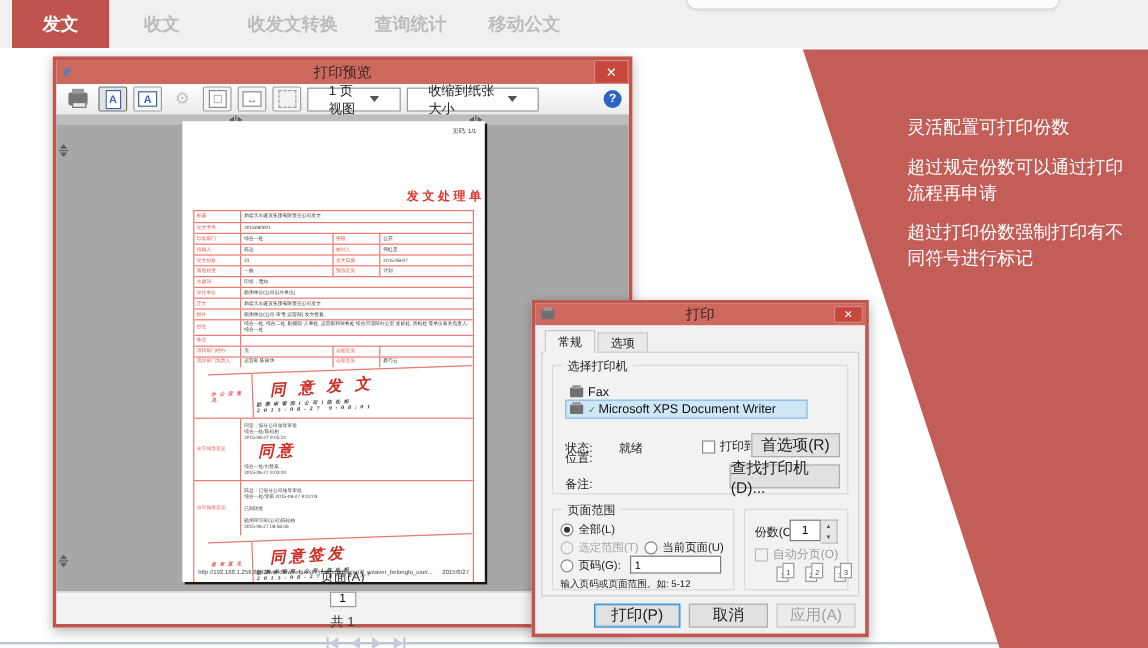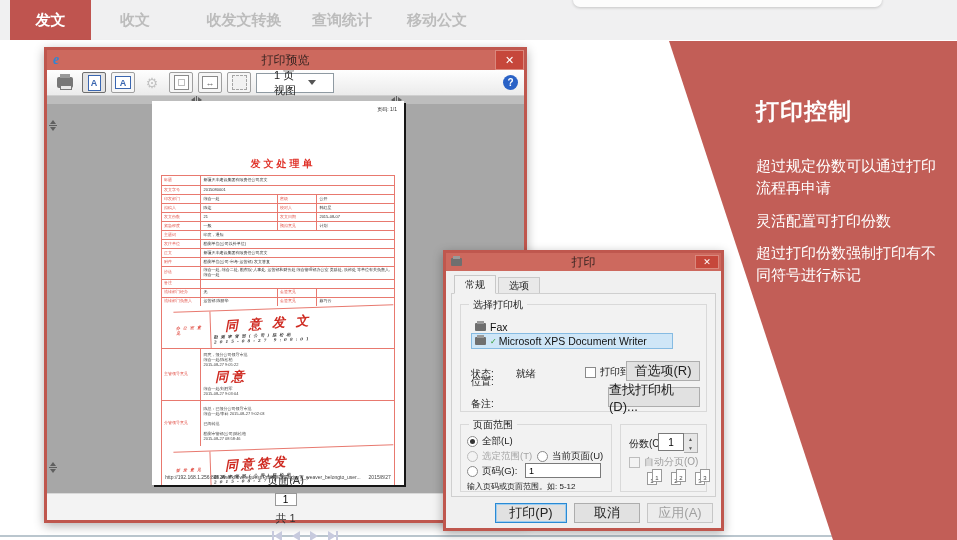--- a/index.html
+++ b/index.html
@@ -71,21 +71,21 @@
   .mh .tr { width:0;height:0;border-top:3px solid transparent;border-bottom:3px solid transparent;border-left:4px solid #5f5f5f; }
   .mh .bar { width:1px; height:8px; background:#5f5f5f; }
   .vh { position:absolute; left:2px; width:8px; display:flex; flex-direction:column; align-items:center; gap:1px; }
   .vh .tu { width:0;height:0;border-left:3px solid transparent;border-right:3px solid transparent;border-bottom:4px solid #5f5f5f; }
   .vh .td { width:0;height:0;border-left:3px solid transparent;border-right:3px solid transparent;border-top:4px solid #5f5f5f; }
   .vh .bar { width:8px; height:1px; background:#5f5f5f; }
 
   .page { position:absolute; left:105px; top:5px; width:252px; height:384px; background:#fff;
       box-shadow:2px 2px 0 0 #161616; overflow:hidden; }
   .pg-num { position:absolute; top:5px; right:7px; font-size:5px; color:#333; }
-  .doc-title { position:absolute; top:56px; left:0; right:0; text-align:center; font-size:10px; font-weight:bold;
+  .doc-title { position:absolute; top:56px; left:0; right:0; text-align:right; font-size:10px; font-weight:bold;
       color:#e0332a; letter-spacing:3px;padding-left:10px; }
   .doc-table { position:absolute; left:9px; right:9px; top:74px; border:1px solid #e8796f; overflow:hidden; }
   .drow { display:flex; border-top:1px solid #e8796f; min-height:9px; }
   .drow:first-child { border-top:none; }
   .dl { width:17%; border-right:1px solid #e8796f; color:#e2554c; font-size:4px; line-height:1.2;
         padding:1px 2px; display:flex; align-items:center; flex-shrink:0; }
   .dv { flex:1; font-size:4px; line-height:1.2; color:#333; padding:1px 2px; display:flex; align-items:center; }
   .dv.half { flex:0 0 33%; }
   .drow.p4 .dl:nth-child(3) { border-left:none; }
   .drow.p4 .dv:nth-child(2) { border-right:1px solid #e8796f; }
@@ -174,24 +174,23 @@
         <div class="nav-tab t3">查询统计</div>
         <div class="nav-tab t4">移动公文</div>
       </div>
   </div>
   <div class="topbar-remnant"></div>
 
   <div class="bottom-line"></div>
 
   <div class="red-panel"></div>
   <div class="panel-content">
-    <div class="panel-title">打印控制</div>
     <div>
+        <p>灵活配置可打印份数</p>
         <p>超过规定份数可以通过打印流程再申请</p>
-        <p>灵活配置可打印份数</p>
         <p>超过打印份数强制打印有不同符号进行标记</p>
       </div>
   </div>
 
   <div class="win" id="preview">
     <div class="titlebar">
       <span class="ie-icon">e</span>
       <span class="wtitle">打印预览</span>
       <span class="closebtn">✕</span>
     </div>
@@ -212,20 +211,24 @@
           <span class="icon-margins"></span>
         </span>
       <span class="tbtn framed">
           <span class="icon-width">↔</span>
         </span>
       <span class="tbtn framed">
           <span class="icon-dotted"></span>
         </span>
       <span class="dd dd1">
           <span>1 页视图</span>
+          <span class="chev"></span>
+        </span>
+      <span class="dd dd2">
+          <span>收缩到纸张大小</span>
           <span class="chev"></span>
         </span>
       <span class="help-icon">?</span>
     </div>
     <div class="pv-workspace">
       <div class="ws-strip">
         <span class="mh" style="left:144px">
             <span class="tl"></span>
             <span class="bar"></span>
             <span class="tr"></span>

